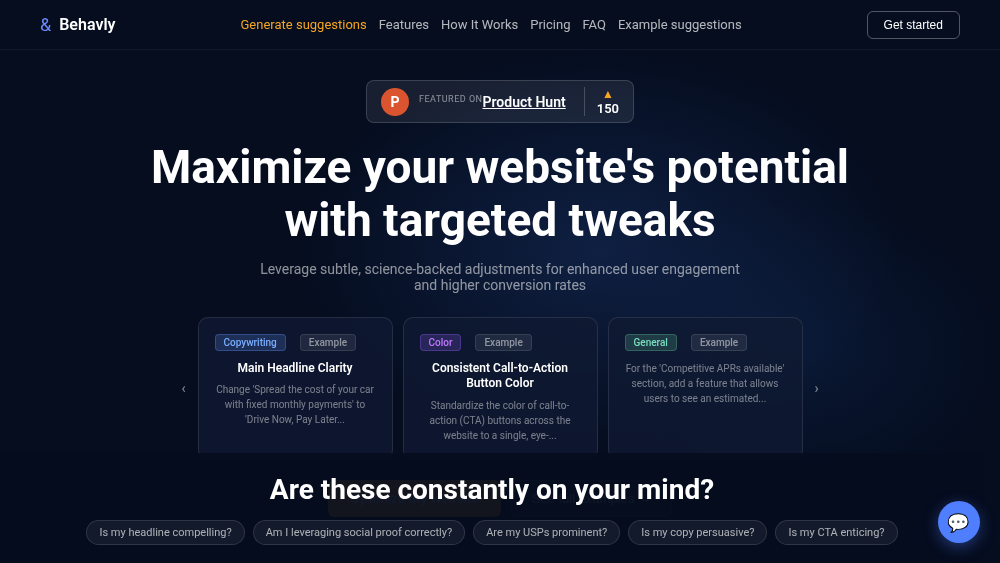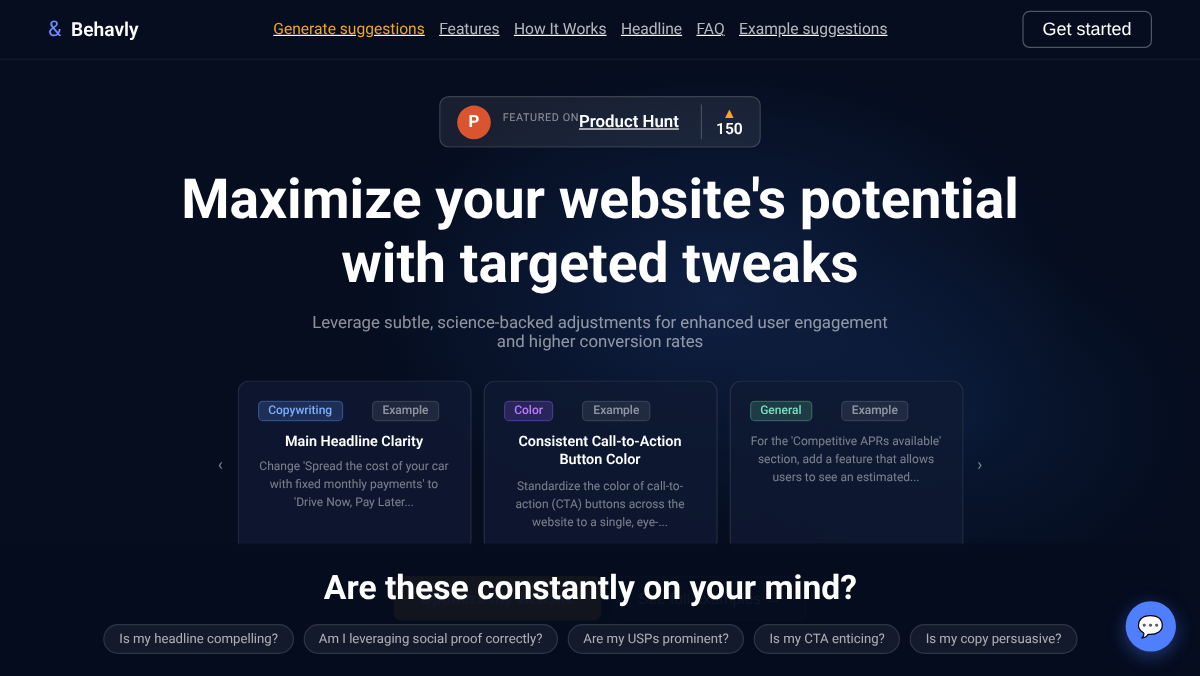--- a/index.html
+++ b/index.html
@@ -63,21 +63,20 @@
     .logo-text {
       color: #ffffff;
       font-size: 16px;
       font-weight: 600;
     }
 
     .navbar-center {
       display: flex;
       align-items: flex-start;
       gap: 12px;
-      text-decoration: underline;
     }
 
     .nav-link {
       color: rgba(255,255,255,0.7);
       font-size: 13px;
       cursor: pointer;
       text-decoration: none;
     }
 
     .nav-link.active {
@@ -85,21 +84,21 @@
     }
 
     .navbar-right {}
 
     .get-started-btn {
       background: transparent;
       border: 1px solid rgba(255,255,255,0.3);
       color: #ffffff;
       padding: 6px 16px;
       border-radius: 6px;
-      font-size: 15px;
+      font-size: 12px;
       cursor: pointer;
       text-align: center;
     }
 
     
     .hero {
       position: relative;
       z-index: 5;
       display: flex;
       flex-direction: column;
@@ -223,21 +222,21 @@
       background: rgba(15, 25, 50, 0.8);
       border: 1px solid rgba(255,255,255,0.1);
       border-radius: 10px;
       padding: 16px;
       width: 195px;
       min-height: 100px;
     }
 
     .card-tags {
       display: flex;
-      gap: 24px;
+      gap: 14px;
       margin-bottom: 10px;
     }
 
     .tag {
       font-size: 10px;
       padding: 2px 8px;
       border-radius: 4px;
       font-weight: 500;
     }
 
@@ -372,21 +371,21 @@
 
 <nav class="navbar">
   <div class="navbar-left">
     <span class="logo-icon">&amp;</span>
     <span class="logo-text">Behavly</span>
   </div>
   <div class="navbar-center">
     <a class="nav-link active">Generate suggestions</a>
     <a class="nav-link">Features</a>
     <a class="nav-link">How It Works</a>
-    <a class="nav-link">Headline</a>
+    <a class="nav-link">Pricing</a>
     <a class="nav-link">FAQ</a>
     <a class="nav-link">Example suggestions</a>
   </div>
   <div class="navbar-right">
     <button class="get-started-btn">Get started</button>
   </div>
 </nav>
 
 <section class="hero">
 
@@ -449,20 +448,20 @@
   </div>
 
 </section>
 
 <div class="bottom-section">
   <h2 class="bottom-title">Are these constantly on your mind?</h2>
   <div class="bottom-tags">
     <span class="bottom-tag">Is my headline compelling?</span>
     <span class="bottom-tag">Am I leveraging social proof correctly?</span>
     <span class="bottom-tag">Are my USPs prominent?</span>
+    <span class="bottom-tag">Is my copy persuasive?</span>
     <span class="bottom-tag">Is my CTA enticing?</span>
-    <span class="bottom-tag">Is my copy persuasive?</span>
   </div>
 </div>
 
 <div class="chat-bubble">
   <span class="chat-icon">💬</span>
 </div>
 
 </body></html>

